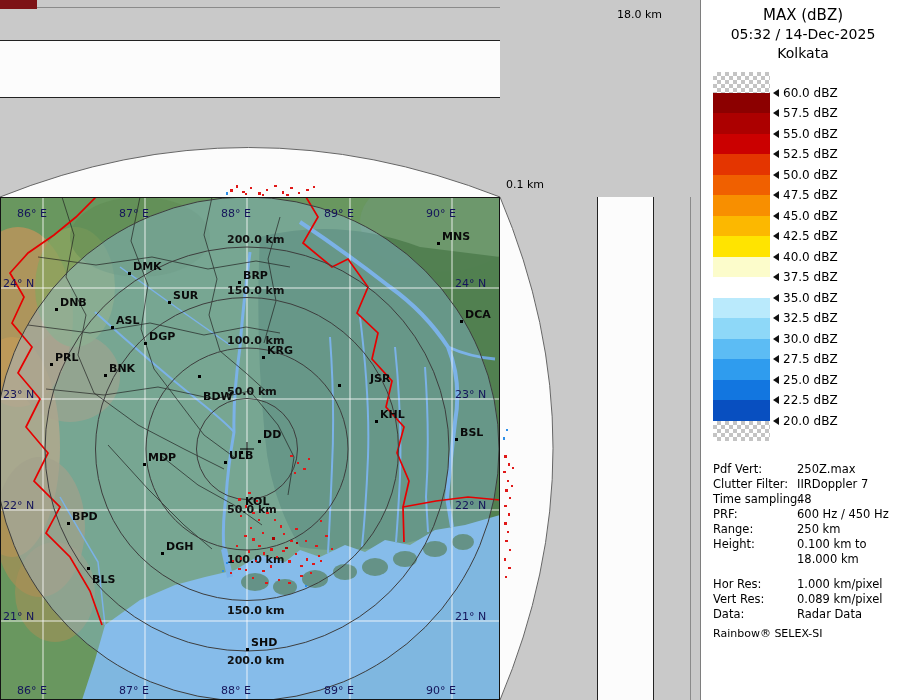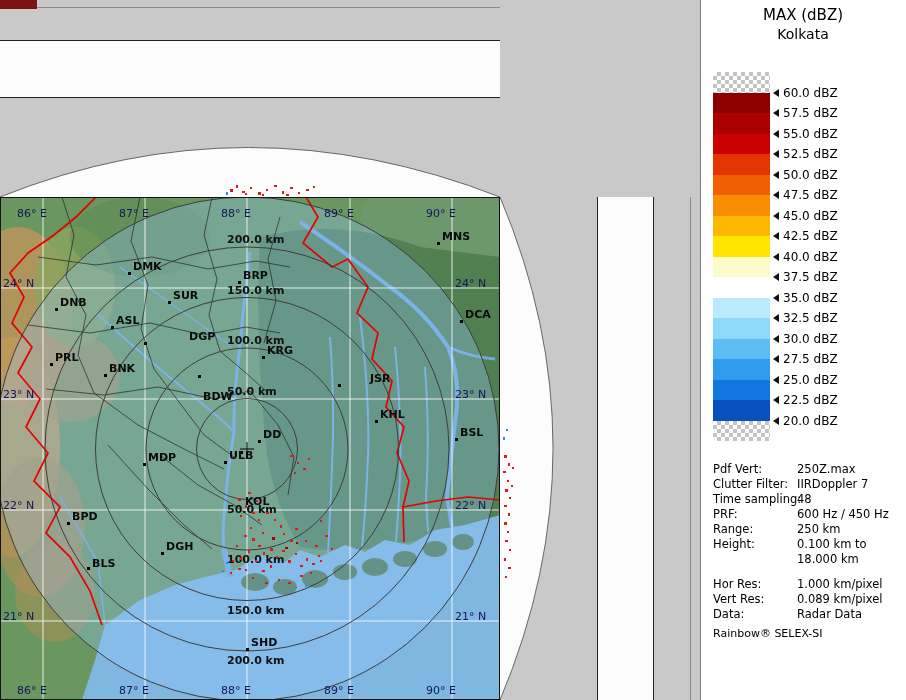--- a/index.html
+++ b/index.html
@@ -74,20 +74,24 @@
         <div class="echo" style="left: 306px; top: 189px; width: 3px; height: 2px; background: rgb(224, 24, 24);"></div>
         <div class="echo" style="left: 313px; top: 186px; width: 2px; height: 2px; background: rgb(224, 24, 24);"></div>
         <div class="echo" style="left: 245px; top: 193px; width: 2px; height: 2px; background: rgb(224, 24, 24);"></div>
         <div class="echo" style="left: 262px; top: 194px; width: 2px; height: 2px; background: rgb(224, 24, 24);"></div>
         <div class="echo" style="left: 286px; top: 194px; width: 3px; height: 2px; background: rgb(224, 24, 24);"></div>
         <div class="echo" style="left: 226px; top: 192px; width: 2px; height: 3px; background: rgb(45, 143, 232);"></div>
       </div>
     <div class="artifact"></div>
   </div>
 
+  <div class="panel" id="corner-panel">
+    <div class="axis-label" style="left:117px; top:8px;">18.0 km</div>
+    <div class="axis-label" style="left:6px; top:178px;">0.1 km</div>
+  </div>
 
   <div class="panel" id="right-panel">
     <svg width="200" height="503">
       <rect width="200" height="503" fill="#c9c9c9"></rect>
       <rect x="97" y="0" width="56" height="503" fill="#fcfcfc"></rect>
       <line x1="97.5" y1="0" x2="97.5" y2="503" stroke="#222" stroke-width="1"></line>
       <line x1="153.5" y1="0" x2="153.5" y2="503" stroke="#222" stroke-width="1"></line>
       <line x1="190.5" y1="0" x2="190.5" y2="503" stroke="#8a8a8a" stroke-width="1"></line>
       <path d="M0,0 Q106,251 0,503 Z" fill="#fcfcfc"></path>
       <path d="M0,0 Q106,251 0,503" fill="none" stroke="#666" stroke-width="1"></path>
@@ -239,21 +243,21 @@
         <div class="city" style="left: 133px; top: 63px;">DMK</div>
         <div class="cdot" style="left: 238px; top: 84px;"></div>
         <div class="city" style="left: 243px; top: 72px;">BRP</div>
         <div class="cdot" style="left: 168px; top: 104px;"></div>
         <div class="city" style="left: 173px; top: 92px;">SUR</div>
         <div class="cdot" style="left: 55px; top: 111px;"></div>
         <div class="city" style="left: 60px; top: 99px;">DNB</div>
         <div class="cdot" style="left: 111px; top: 129px;"></div>
         <div class="city" style="left: 116px; top: 117px;">ASL</div>
         <div class="cdot" style="left: 144px; top: 145px;"></div>
-        <div class="city" style="left: 149px; top: 133px; margin-left: 40px;">DGP</div>
+        <div class="city" style="left: 149px; top: 133px;">DGP</div>
         <div class="cdot" style="left: 262px; top: 159px;"></div>
         <div class="city" style="left: 267px; top: 147px;">KRG</div>
         <div class="cdot" style="left: 50px; top: 166px;"></div>
         <div class="city" style="left: 55px; top: 154px;">PRL</div>
         <div class="cdot" style="left: 104px; top: 177px;"></div>
         <div class="city" style="left: 109px; top: 165px;">BNK</div>
         <div class="cdot" style="left: 198px; top: 178px;"></div>
         <div class="city" style="left: 203px; top: 166px; margin-top: 27px;">BDW</div>
         <div class="cdot" style="left: 338px; top: 187px;"></div>
         <div class="city" style="left: 343px; top: 175px; margin-left: 27px;">JSR</div>
@@ -269,21 +273,21 @@
         <div class="city" style="left: 245px; top: 252px; margin-top: 46px;">KOL</div>
         <div class="cdot" style="left: 224px; top: 264px;"></div>
         <div class="city" style="left: 229px; top: 252px;">ULB</div>
         <div class="cdot" style="left: 143px; top: 266px;"></div>
         <div class="city" style="left: 148px; top: 254px;">MDP</div>
         <div class="cdot" style="left: 67px; top: 325px;"></div>
         <div class="city" style="left: 72px; top: 313px;">BPD</div>
         <div class="cdot" style="left: 161px; top: 355px;"></div>
         <div class="city" style="left: 166px; top: 343px;">DGH</div>
         <div class="cdot" style="left: 87px; top: 370px;"></div>
-        <div class="city" style="left: 92px; top: 360px; text-align: center;">BLS</div>
+        <div class="city" style="left: 92px; top: 376px; text-align: center;">BLS</div>
         <div class="cdot" style="left: 246px; top: 451px;"></div>
         <div class="city" style="left: 251px; top: 439px;">SHD</div>
         <div class="echo" style="left: 238px; top: 301px; width: 3px; height: 3px; background: rgb(224, 24, 24);"></div>
         <div class="echo" style="left: 245px; top: 308px; width: 2px; height: 3px; background: rgb(224, 24, 24);"></div>
         <div class="echo" style="left: 252px; top: 315px; width: 3px; height: 2px; background: rgb(224, 24, 24);"></div>
         <div class="echo" style="left: 240px; top: 318px; width: 2px; height: 2px; background: rgb(224, 24, 24);"></div>
         <div class="echo" style="left: 248px; top: 295px; width: 3px; height: 2px; background: rgb(224, 24, 24);"></div>
         <div class="echo" style="left: 256px; top: 303px; width: 2px; height: 2px; background: rgb(224, 24, 24);"></div>
         <div class="echo" style="left: 252px; top: 341px; width: 3px; height: 3px; background: rgb(224, 24, 24);"></div>
         <div class="echo" style="left: 258px; top: 348px; width: 3px; height: 2px; background: rgb(224, 24, 24);"></div>
@@ -339,20 +343,21 @@
         <div class="echo" style="left: 296px; top: 345px; width: 2px; height: 2px; background: rgb(168, 0, 0);"></div>
         <div class="echo" style="left: 226px; top: 365px; width: 2px; height: 2px; background: rgb(45, 143, 232);"></div>
         <div class="echo" style="left: 222px; top: 373px; width: 2px; height: 2px; background: rgb(45, 143, 232);"></div>
         <div class="echo" style="left: 305px; top: 388px; width: 2px; height: 2px; background: rgb(45, 143, 232);"></div>
       </div>
   </div>
 
   <div class="panel" id="legend-panel">
     <div id="legend-head">
       <div class="lt1">MAX (dBZ)</div>
+      <div class="lt2">05:32 / 14-Dec-2025</div>
       <div class="lt2">Kolkata</div>
     </div>
     <div id="scale">
         <div class="sbox checker" style="top: 0px;"></div>
         <div class="slabel" style="top: 13.5px;">
           <span class="smarker"></span>
           <span>60.0 dBZ</span>
         </div>
         <div class="sbox" style="background: rgb(140, 0, 0); top: 20.5px;"></div>
         <div class="slabel" style="top: 34px;">

